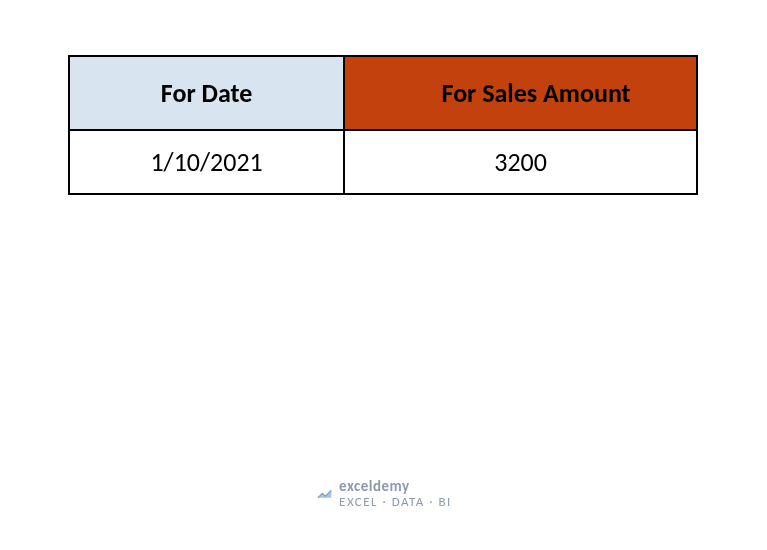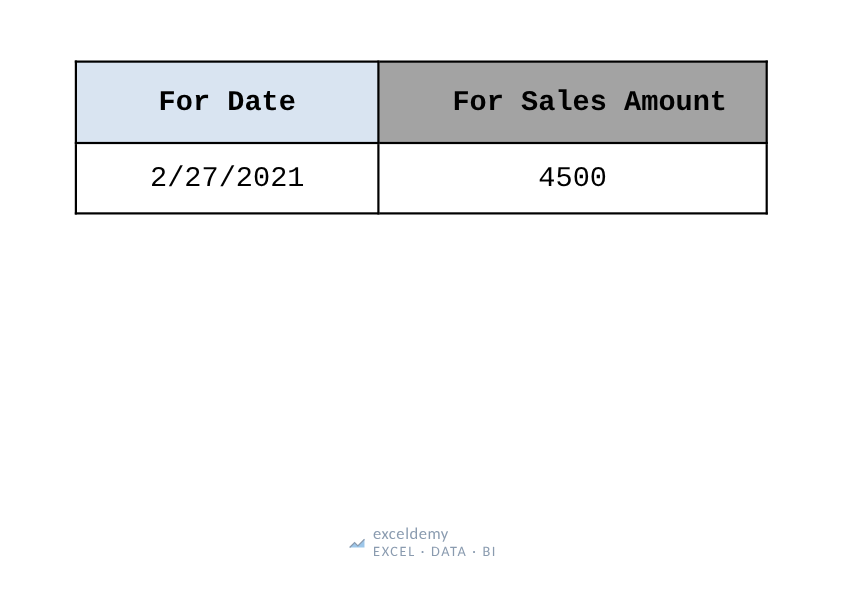--- a/index.html
+++ b/index.html
@@ -16,21 +16,20 @@
     }
     .table-container {
       position: absolute;
       top: 55px;
       left: 68px;
       width: 630px;
     }
     table {
       border-collapse: collapse;
       width: 100%;
-      font-family: Liberation Mono, monospace;
     }
     th, td {
       border: 2px solid #000000;
       text-align: center;
       vertical-align: middle;
       font-size: 26px;
       color: #000000;
     }
     th {
       height: 74px;
@@ -38,21 +37,21 @@
     }
     td {
       height: 64px;
       font-weight: normal;
     }
     th.col-date {
       background: #d9e4f1;
       width: 276px;
     }
     th.col-sales {
-      background: #a3a3a3;
+      background: #c2410c;
       width: 354px;
       padding-left: 32px;
     }
     td {
       background: #ffffff;
     }
     .watermark {
       position: absolute;
       bottom: 42px;
       left: 50%;
@@ -66,21 +65,21 @@
       width: 18px;
       height: 18px;
     }
     .watermark-text {
       display: flex;
       flex-direction: column;
       line-height: 1;
     }
     .watermark-brand {
       font-size: 15px;
-      font-weight: normal;
+      font-weight: bold;
       color: #2b4a6f;
       letter-spacing: 0.5px;
     }
     .watermark-tag {
       font-size: 13px;
       color: #2b4a6f;
       letter-spacing: 1.5px;
       margin-top: 1px;
     }
   </style>
@@ -90,22 +89,22 @@
 <div class="table-container">
   <table>
     <thead>
       <tr>
         <th class="col-date">For Date</th>
         <th class="col-sales">For Sales Amount</th>
       </tr>
     </thead>
     <tbody>
       <tr>
-        <td>2/27/2021</td>
-        <td>4500</td>
+        <td>1/10/2021</td>
+        <td>3200</td>
       </tr>
     </tbody>
   </table>
 </div>
 
 <div class="watermark">
   <span class="watermark-icon">
     <svg viewBox="0 0 24 24" width="18" height="18">
       <path d="M3 17 L9 11 L13 15 L21 7 L21 17 Z" fill="#3b8fd6" opacity="0.9"></path>
       <path d="M3 17 L9 11 L13 15 L21 7" stroke="#2b4a6f" stroke-width="1.5" fill="none"></path>

